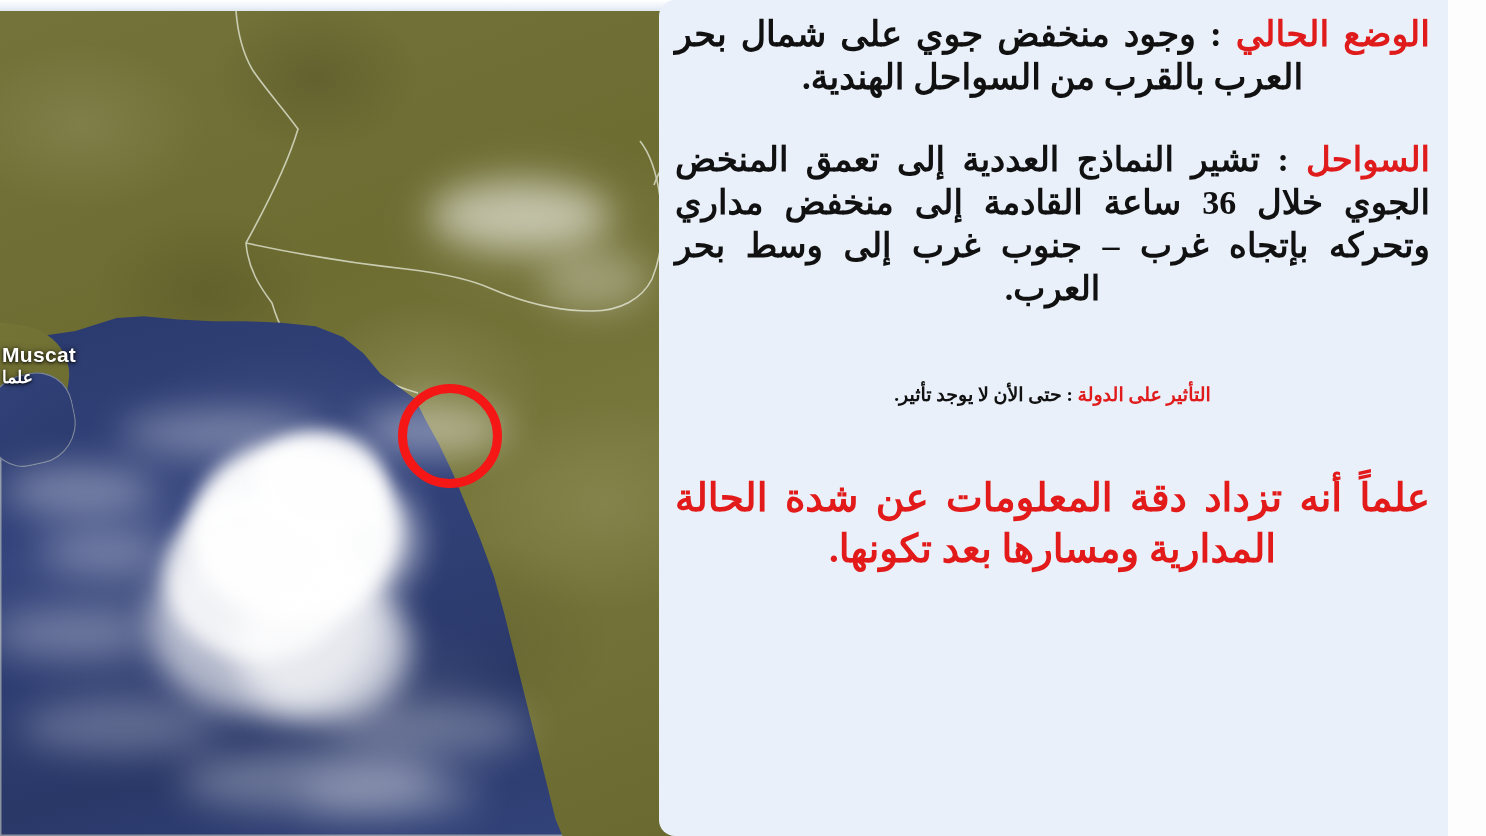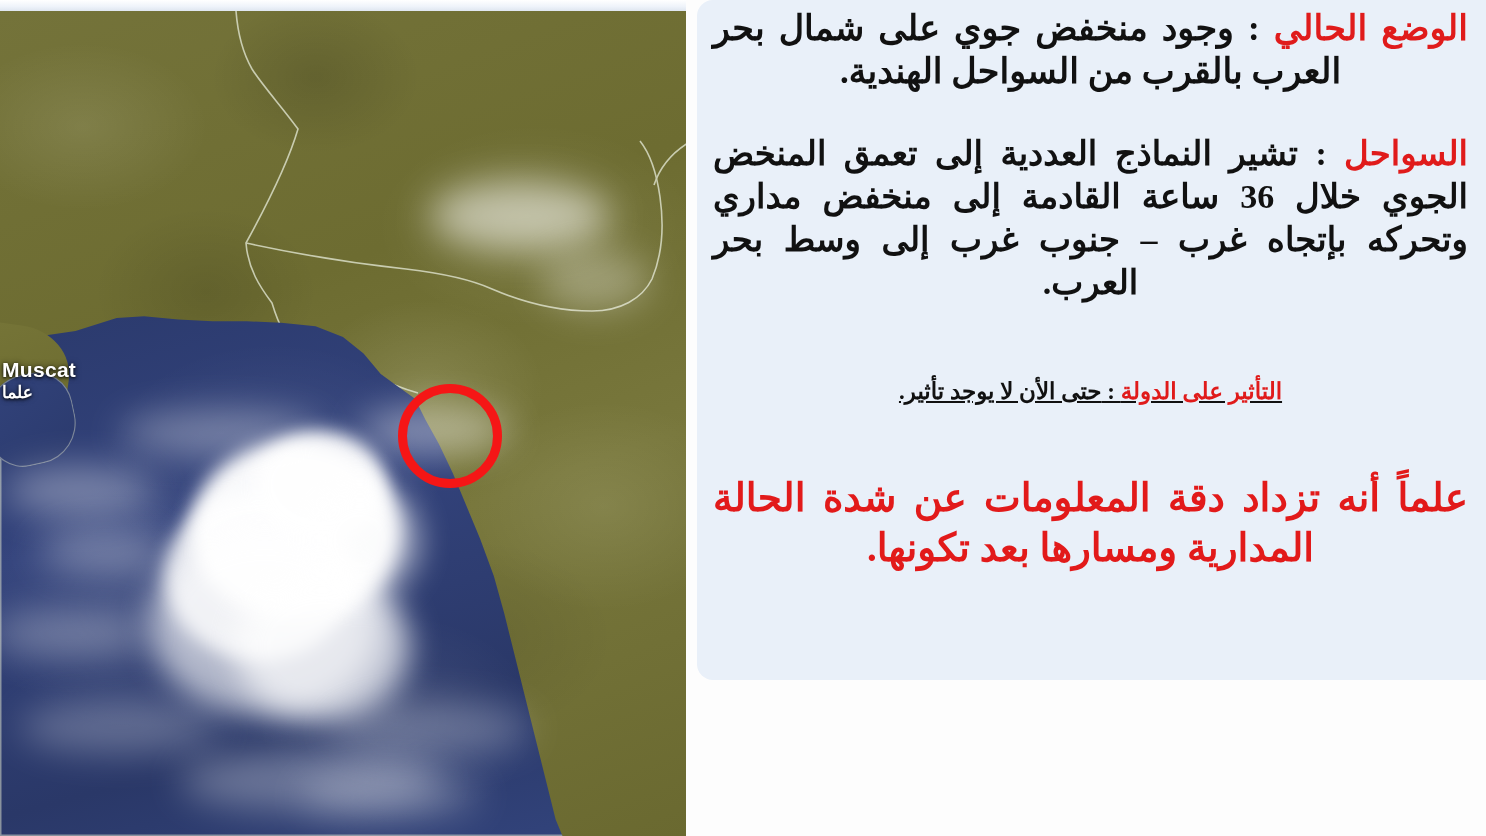--- a/index.html
+++ b/index.html
@@ -89,52 +89,51 @@
   
   .cloud{position:absolute;border-radius:50%;filter:blur(9px);background:#ffffff;}
   .cloud.soft{filter:blur(15px);}
   .cloud.faint{filter:blur(18px);}
 
   
   .city-label{
     position:absolute;left:2px;top:332px;color:#ffffff;
     text-shadow:0 1px 3px rgba(0,0,0,.85),0 0 6px rgba(0,0,0,.6);
     line-height:1.12;
-    margin-top:15px;
   }
   .city-label .en{font-size:21px;font-weight:700;letter-spacing:.3px;}
   .city-label .ar{font-size:17px;font-weight:700;margin-top:1px;}
 
   
   .annot-circle{
     position:absolute;left:398px;top:373px;width:104px;height:104px;
     border:9px solid #f51616;border-radius:50%;
     box-sizing:border-box;
   }
 
   
   .text-panel{
-    position:absolute;left:697px;top:0;width:789px;height:680px;
+    position:absolute;left:659px;top:0;width:789px;height:836px;
     background:#e9f0f9;
     border-radius:16px 0 0 16px;
     direction:rtl;
     box-sizing:border-box;
-    padding:8px 14px 10px 12px;
+    padding:14px 14px 10px 12px;
     overflow:hidden;
   }
   .para{
     text-align:justify;
     text-align-last:center;
     color:#111111;
     font-weight:700;
     font-family:"Liberation Serif", serif;
   }
   .p1{font-size:35px;line-height:1.22;margin:0 4px 0 4px;}
   .p2{font-size:34px;line-height:1.26;margin:40px 4px 0 4px;}
-  .p3{font-size:23px;line-height:1.3;margin:72px 4px 0 4px;text-align-last:center;text-decoration:underline;}
+  .p3{font-size:19px;line-height:1.3;margin:72px 4px 0 4px;text-align-last:center;}
   .p4{font-size:39px;line-height:1.3;margin:66px 4px 0 4px;color:#e21a1a;}
   .lbl-red{color:#e01b1b;}
   .lbl-red-sm{color:#e01b1b;}
 </style>
 </head>
 <body>
 
 <div class="stage">
 
   <div class="map-panel">

